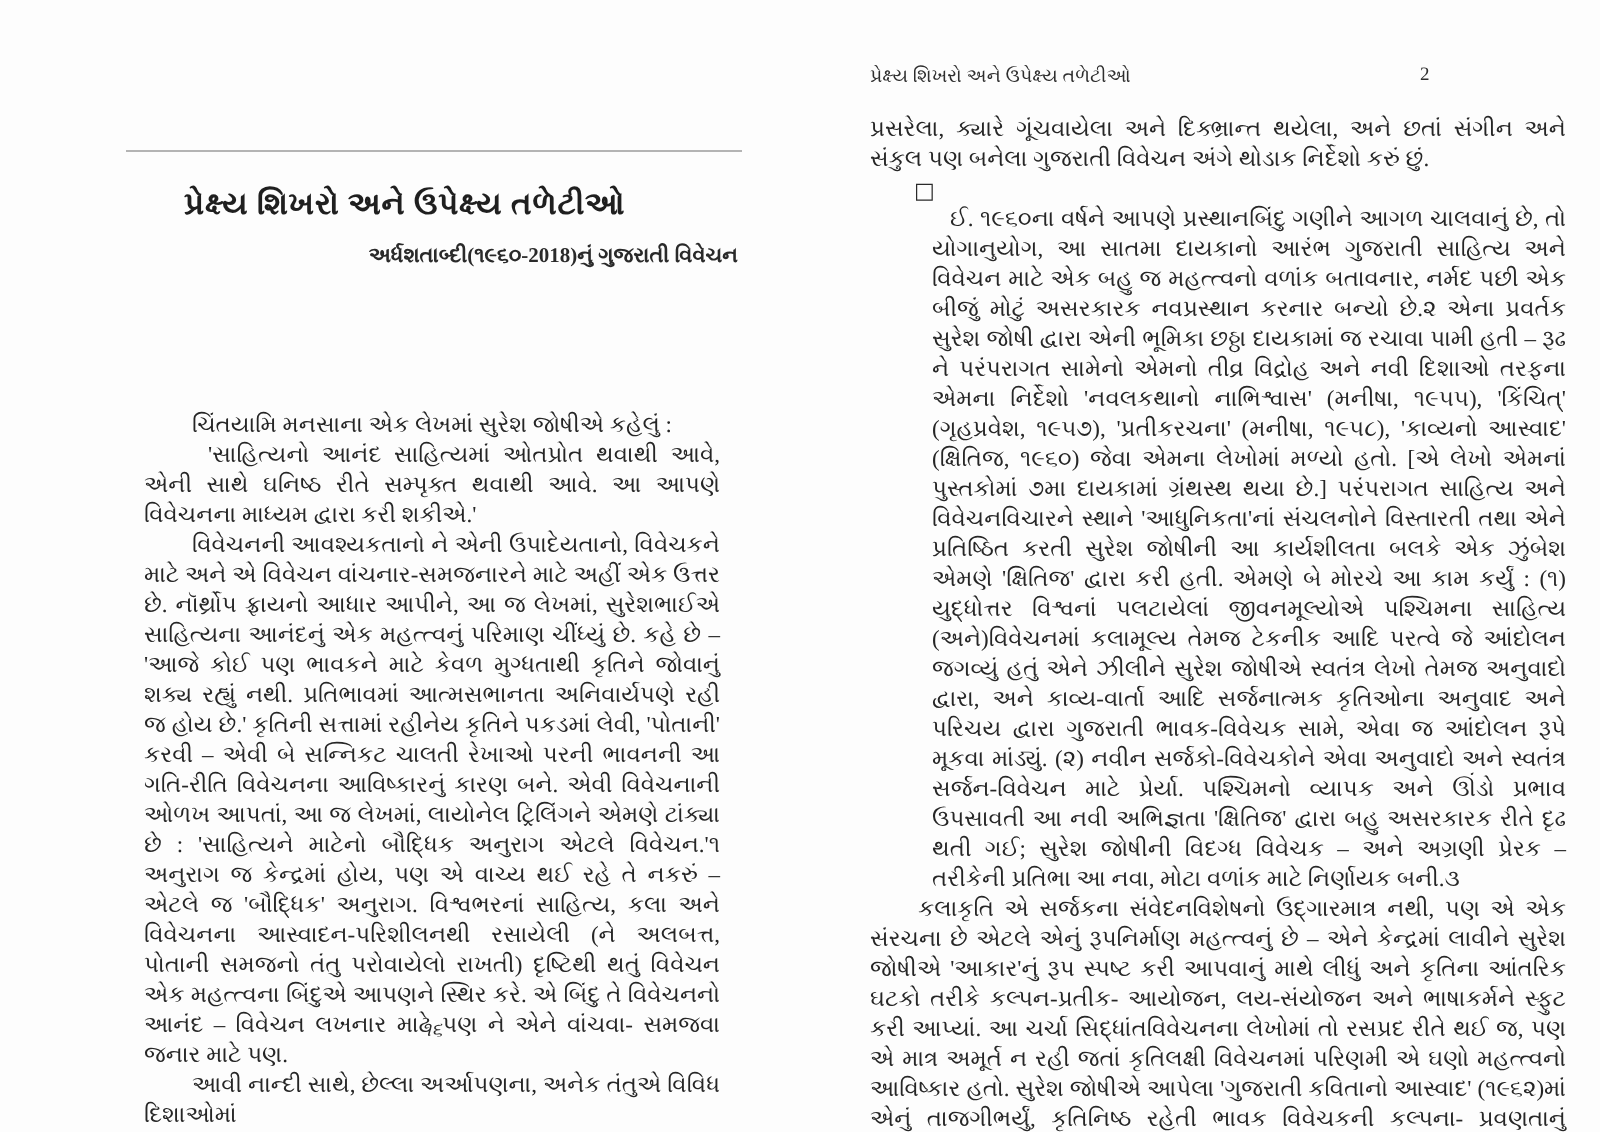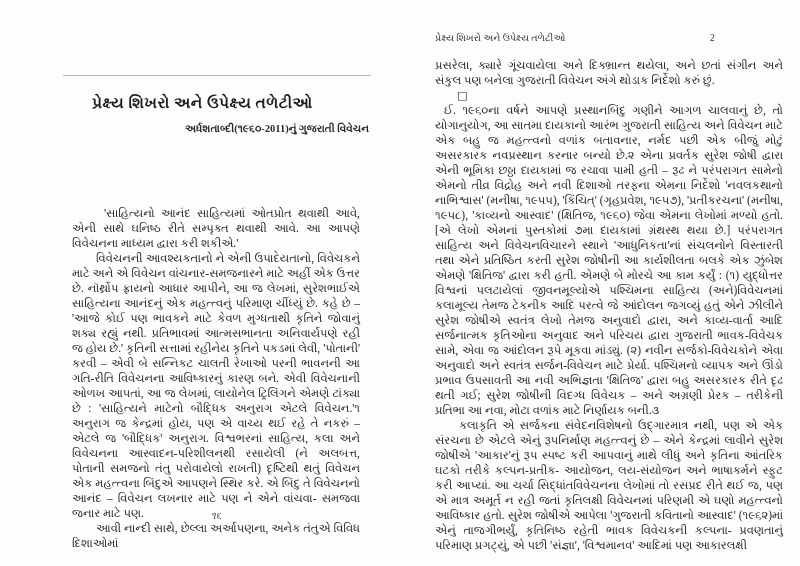--- a/index.html
+++ b/index.html
@@ -44,39 +44,40 @@
   }
   .running-head .head-title { display: inline-block; }
   .running-head .head-pagenum { position: absolute; left: 275px; top: 0; }
   .right-body {
     position: absolute; left: 0; top: 58px; width: 348px;
     font-size: 11.5px; line-height: 15px; text-align: justify;
   }
 
   
   .para { margin: 0; padding: 0; }
-  .indent-sm { text-indent: 9px; }
+  .indent-sm { text-indent: 9px; margin-left: 31px; }
   .indent-md { text-indent: 24px; }
   .indent-lg { text-indent: 32px; }
   .marker-line {
     height: 15px; line-height: 15px; padding-left: 22px;
     font-family: "DejaVu Sans", sans-serif; font-size: 11px; color: #2a2a2a;
     text-align: left;
   }
 </style>
 </head>
 <body>
 
 <div class="spread">
 
   <div class="left-page">
     <div class="title-rule"></div>
     <div class="chapter-title">પ્રેક્ષ્ય શિખરો અને ઉપેક્ષ્ય તળેટીઓ</div>
-    <div class="chapter-subtitle">અર્ધશતાબ્દી(૧૯૬૦-2011)નું ગુજરાતી વિવેચન</div>
+    <div class="chapter-subtitle">અર્ધશતાબ્દી(૧૯૬૦-2018)નું ગુજરાતી વિવેચન</div>
     <div class="left-body">
+        <p class="para indent-md">ચિંતયામિ મનસાના એક લેખમાં સુરેશ જોષીએ કહેલું :</p>
         <p class="para indent-lg">'સાહિત્યનો આનંદ સાહિત્યમાં ઓતપ્રોત થવાથી આવે, એની સાથે ઘનિષ્ઠ રીતે સમ્પૃક્ત થવાથી આવે. આ આપણે વિવેચનના માધ્યમ દ્વારા કરી શકીએ.'</p>
         <p class="para indent-md">વિવેચનની આવશ્યકતાનો ને એની ઉપાદેયતાનો, વિવેચકને માટે અને એ વિવેચન વાંચનાર-સમજનારને માટે અહીં એક ઉત્તર છે. નૉર્થ્રોપ ફ્રાયનો આધાર આપીને, આ જ લેખમાં, સુરેશભાઈએ સાહિત્યના આનંદનું એક મહત્ત્વનું પરિમાણ ચીંધ્યું છે. કહે છે – 'આજે કોઈ પણ ભાવકને માટે કેવળ મુગ્ધતાથી કૃતિને જોવાનું શક્ય રહ્યું નથી. પ્રતિભાવમાં આત્મસભાનતા અનિવાર્યપણે રહી જ હોય છે.' કૃતિની સત્તામાં રહીનેય કૃતિને પકડમાં લેવી, 'પોતાની' કરવી – એવી બે સન્નિકટ ચાલતી રેખાઓ પરની ભાવનની આ ગતિ-રીતિ વિવેચનના આવિષ્કારનું કારણ બને. એવી વિવેચનાની ઓળખ આપતાં, આ જ લેખમાં, લાયોનેલ ટ્રિલિંગને એમણે ટાંક્યા છે : 'સાહિત્યને માટેનો બૌદ્ધિક અનુરાગ એટલે વિવેચન.'૧ અનુરાગ જ કેન્દ્રમાં હોય, પણ એ વાચ્ય થઈ રહે તે નકરું – એટલે જ 'બૌદ્ધિક' અનુરાગ. વિશ્વભરનાં સાહિત્ય, કલા અને વિવેચનના આસ્વાદન-પરિશીલનથી રસાયેલી (ને અલબત્ત, પોતાની સમજનો તંતુ પરોવાયેલો રાખતી) દૃષ્ટિથી થતું વિવેચન એક મહત્ત્વના બિંદુએ આપણને સ્થિર કરે. એ બિંદુ તે વિવેચનનો આનંદ – વિવેચન લખનાર માટે પણ ને એને વાંચવા- સમજવા જનાર માટે પણ.</p>
         <p class="para indent-md">આવી નાન્દી સાથે, છેલ્લા અર્આપણના, અનેક તંતુએ વિવિધ દિશાઓમાં</p>
       </div>
     <div class="left-pagenum">૧૬</div>
   </div>
 
   <div class="right-page">
     <div class="running-head">
       <span class="head-title">પ્રેક્ષ્ય શિખરો અને ઉપેક્ષ્ય તળેટીઓ</span>

